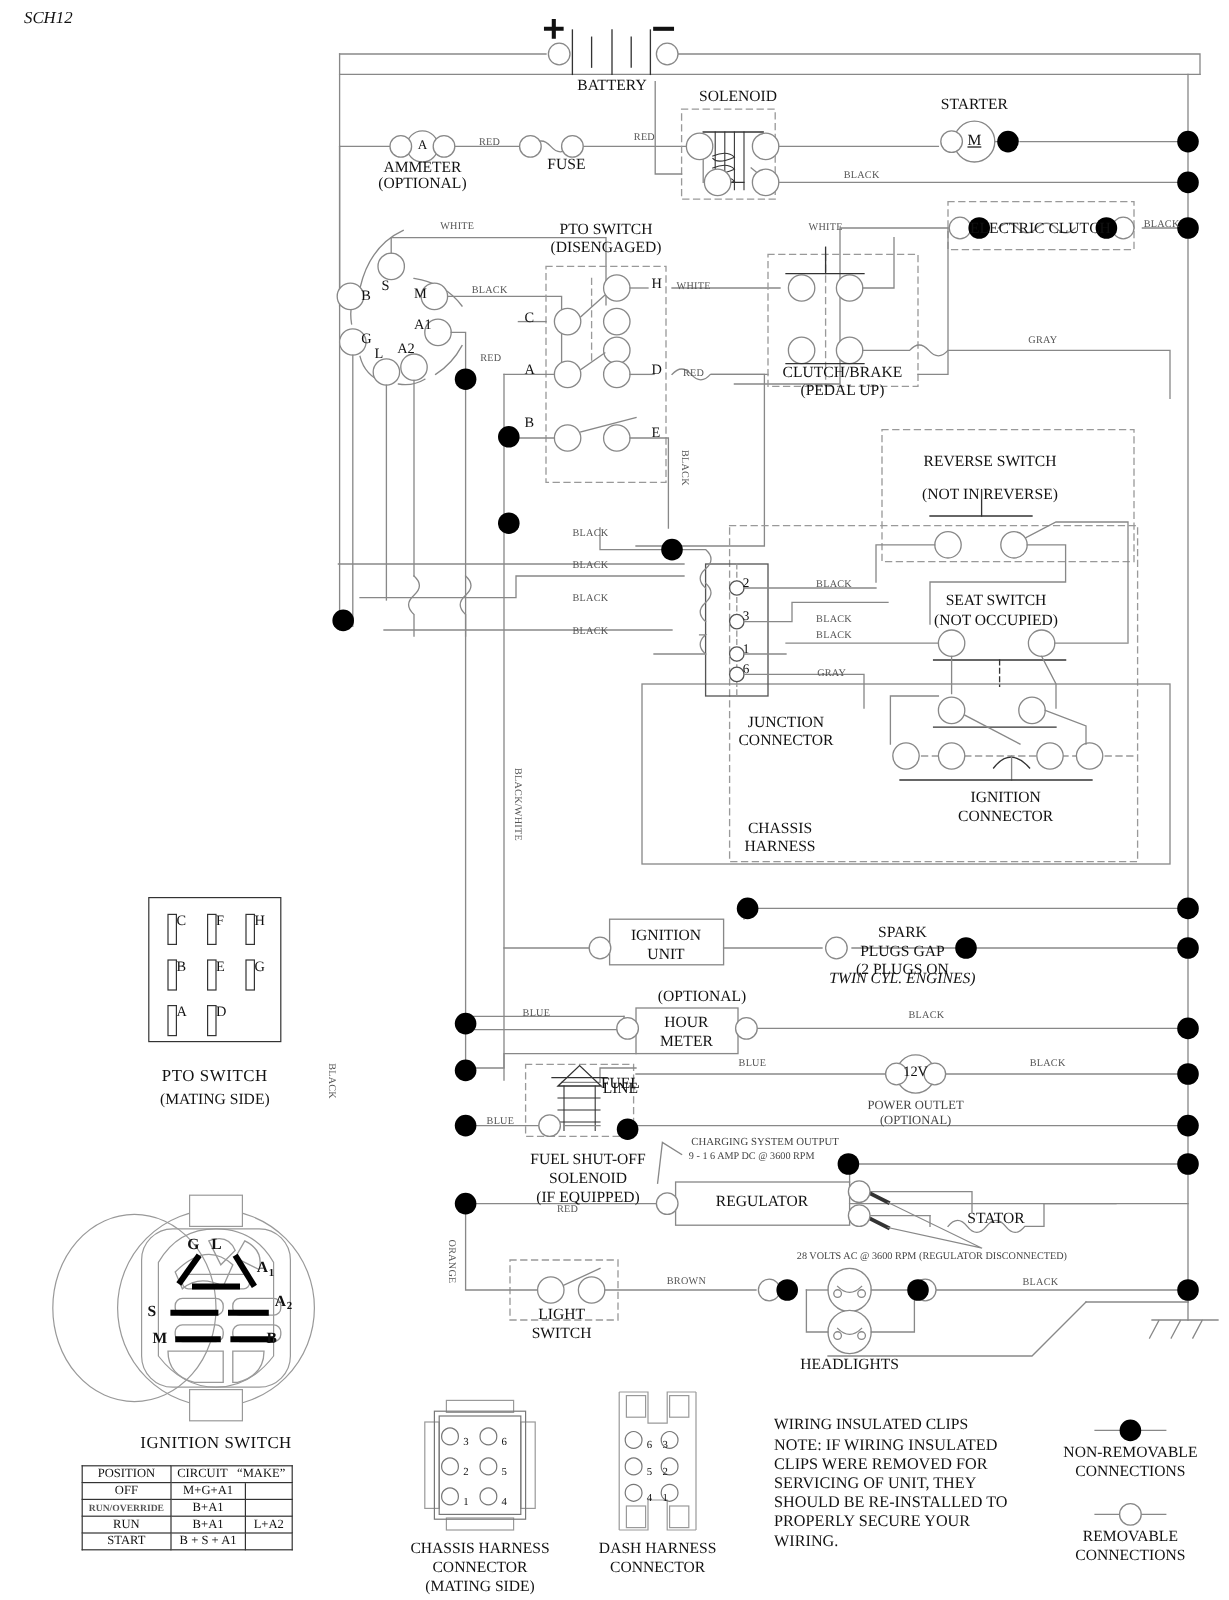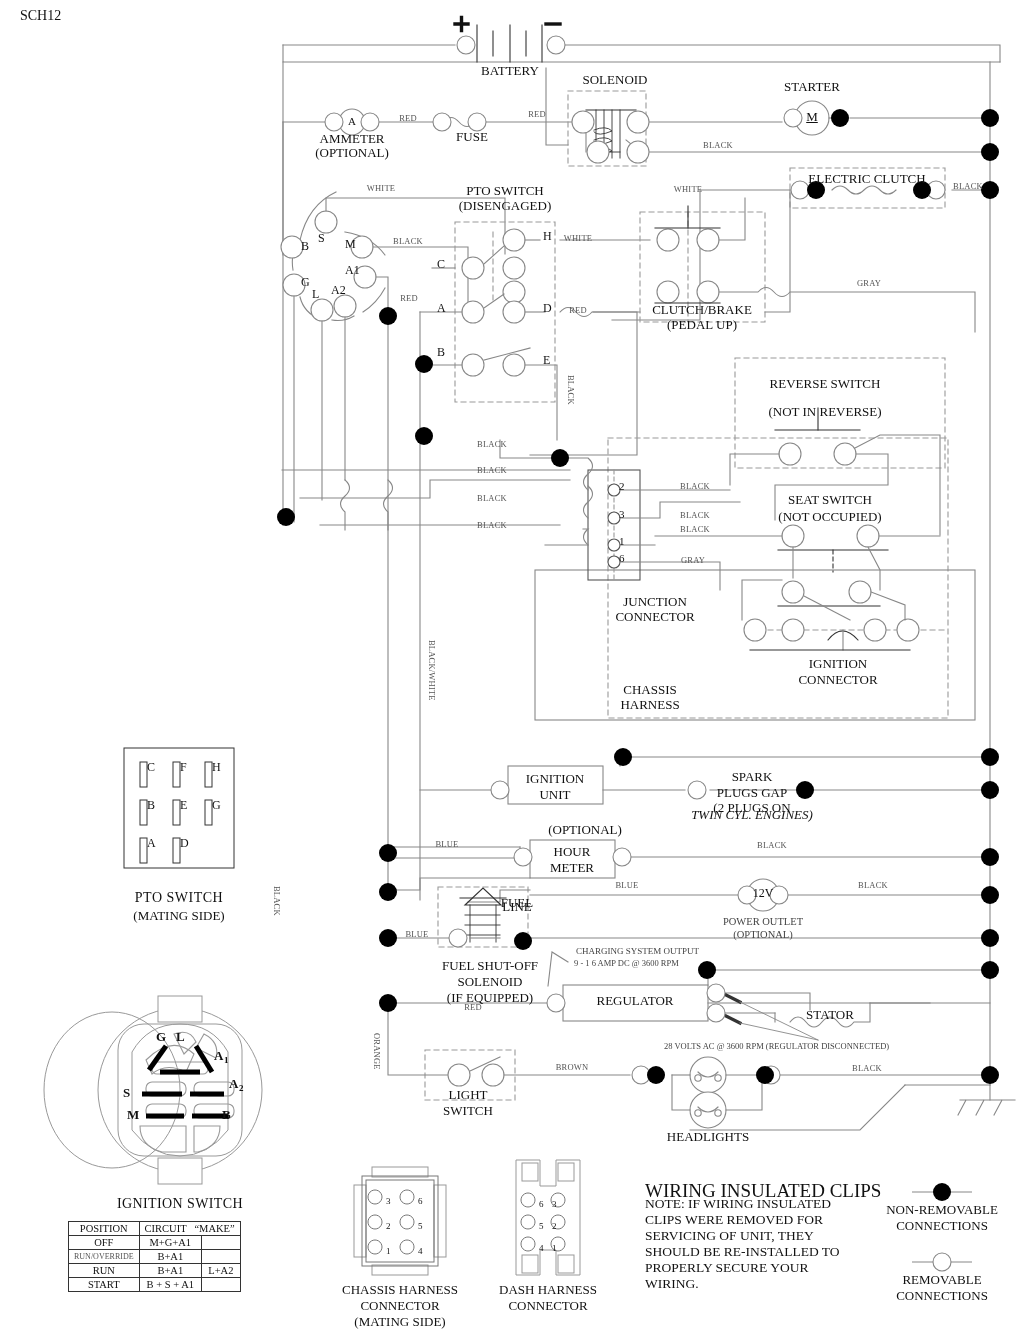--- a/index.html
+++ b/index.html
@@ -423,31 +423,31 @@
   </g>
 
   <g>
     <path d="M912 1192 L972 1192" stroke="#888" stroke-width="1.1" fill="none"></path>
     <circle cx="942" cy="1192" r="9" fill="#000"></circle>
     <path d="M912 1262 L972 1262" stroke="#888" stroke-width="1.1" fill="none"></path>
     <circle cx="942" cy="1262" r="9" fill="#fff" stroke="#888" stroke-width="1.1"></circle>
   </g>
 </svg>
 
-<div class="lbl ttl" style="left:20px;top:8px;font-size:14px;text-align:left;">SCH12</div>
+<div class="lbl ttl" style="left:20px;top:8px;font-size:14px;text-align:left;font-style:italic;">SCH12</div>
 
 <div class="lbl ttl ctr" style="left:510px;top:64px;">BATTERY</div>
 <div class="lbl ttl ctr" style="left:352px;top:132px;">AMMETER</div>
 <div class="lbl ttl ctr" style="left:352px;top:146px;">(OPTIONAL)</div>
 <div class="lbl ttl ctr" style="left:352px;top:115px;font-size:11px;">A</div>
 <div class="lbl ttl ctr" style="left:472px;top:130px;">FUSE</div>
 <div class="lbl ttl ctr" style="left:615px;top:73px;">SOLENOID</div>
 <div class="lbl ttl ctr" style="left:812px;top:80px;">STARTER</div>
 <div class="lbl ttl ctr" style="left:812px;top:110px;font-size:13px;text-decoration:underline;">M</div>
-<div class="lbl ttl ctr" style="left:867px;top:172px;">ELECTRIC CLUTCH</div>
+<div class="lbl ttl ctr" style="left:867px;top:183px;">ELECTRIC CLUTCH</div>
 
 <div class="lbl ttl ctr" style="left:505px;top:184px;">PTO SWITCH</div>
 <div class="lbl ttl ctr" style="left:505px;top:199px;">(DISENGAGED)</div>
 <div class="lbl ttl ctr" style="left:702px;top:303px;">CLUTCH/BRAKE</div>
 <div class="lbl ttl ctr" style="left:702px;top:318px;">(PEDAL UP)</div>
 
 <div class="lbl ttl ctr" style="left:825px;top:377px;">REVERSE SWITCH</div>
 <div class="lbl ttl ctr" style="left:825px;top:394px;margin-top:11px;">(NOT IN REVERSE)</div>
 <div class="lbl ttl ctr" style="left:830px;top:493px;">SEAT SWITCH</div>
 <div class="lbl ttl ctr" style="left:830px;top:510px;">(NOT OCCUPIED)</div>
@@ -574,21 +574,21 @@
       </th>
     </tr>
         </thead>
     <tbody>
       <tr>
         <td>OFF</td>
         <td>M+G+A1</td>
         <td></td>
       </tr>
       <tr>
-        <td style="font-size:8px;color:#555;">RUN/OVERRIDE</td>
+        <td style="font-size:8px;color:#555;font-weight:bold;">RUN/OVERRIDE</td>
         <td>B+A1</td>
         <td></td>
       </tr>
       <tr>
         <td>RUN</td>
         <td>B+A1</td>
         <td>L+A2</td>
       </tr>
       <tr>
         <td>START</td>
@@ -611,21 +611,21 @@
 
 <div class="lbl" style="left:539px;top:1199px;font-size:9px;">6</div>
 <div class="lbl" style="left:552px;top:1199px;font-size:9px;">3</div>
 <div class="lbl" style="left:539px;top:1221px;font-size:9px;">5</div>
 <div class="lbl" style="left:552px;top:1221px;font-size:9px;">2</div>
 <div class="lbl" style="left:539px;top:1243px;font-size:9px;">4</div>
 <div class="lbl" style="left:552px;top:1243px;font-size:9px;">1</div>
 <div class="lbl ttl ctr" style="left:548px;top:1283px;">DASH HARNESS</div>
 <div class="lbl ttl ctr" style="left:548px;top:1299px;">CONNECTOR</div>
 
-<div class="lbl" style="left:645px;top:1180px;font-size:19px;">WIRING INSULATED CLIPS</div>
+<div class="lbl" style="left:645px;top:1180px;font-size:13px;">WIRING INSULATED CLIPS</div>
 <div class="lbl" style="left:645px;top:1196px;font-size:13.5px;">NOTE:  IF WIRING INSULATED</div>
 <div class="lbl" style="left:645px;top:1212px;font-size:13.5px;">CLIPS WERE REMOVED FOR</div>
 <div class="lbl" style="left:645px;top:1228px;font-size:13.5px;">SERVICING OF UNIT, THEY</div>
 <div class="lbl" style="left:645px;top:1244px;font-size:13.5px;">SHOULD BE RE-INSTALLED TO</div>
 <div class="lbl" style="left:645px;top:1260px;font-size:13.5px;">PROPERLY SECURE YOUR</div>
 <div class="lbl" style="left:645px;top:1276px;font-size:13.5px;">WIRING.</div>
 
 <div class="lbl ttl ctr" style="left:942px;top:1203px;">NON-REMOVABLE</div>
 <div class="lbl ttl ctr" style="left:942px;top:1219px;">CONNECTIONS</div>
 <div class="lbl ttl ctr" style="left:942px;top:1273px;">REMOVABLE</div>

